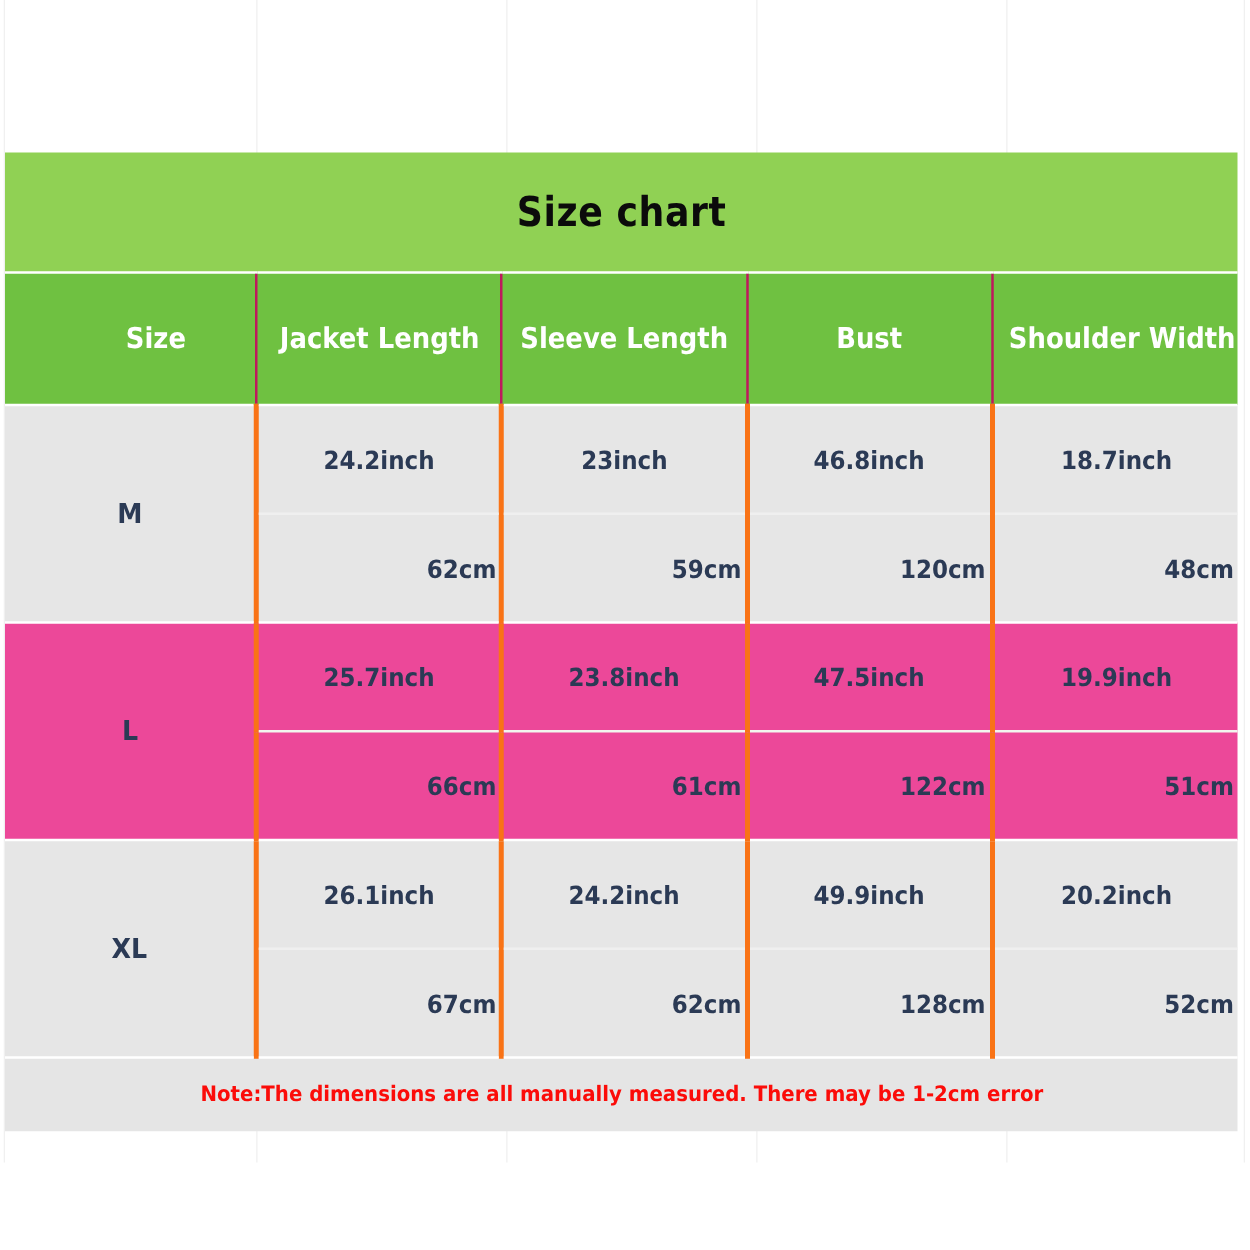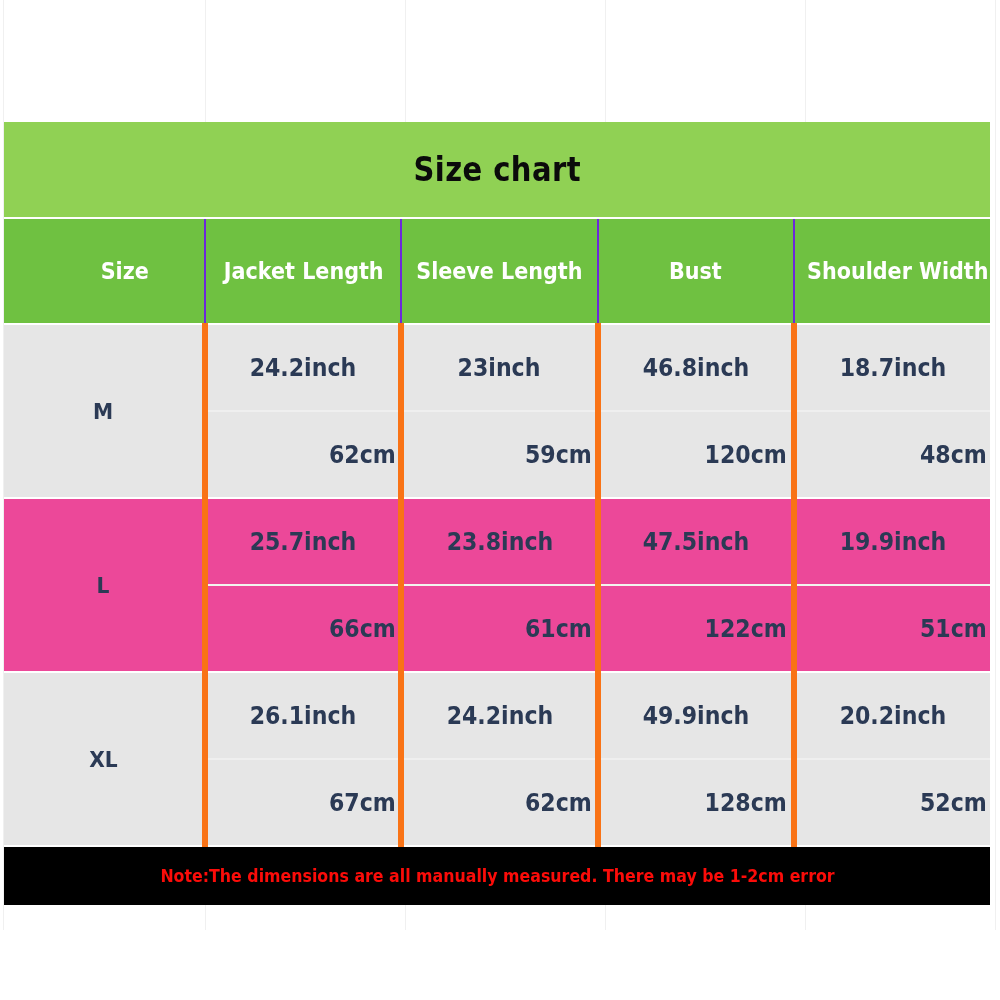--- a/index.html
+++ b/index.html
@@ -69,41 +69,41 @@
   .hdr-cell {
     background: #6fc141;
     height: 104px;
     text-align: center;
     vertical-align: middle;
     color: #ffffff;
     font-family: "DejaVu Sans", sans-serif;
     font-size: 23px;
     font-weight: bold;
     padding: 0 2px;
-    border-left: 2px solid #6d28d9;
+    border-left: 2px solid #be185d;
     border-top: 2px solid #ffffff;
     white-space: nowrap;
   }
   .hdr-cell:first-child { border-left: none; padding-left: 43px; }
   .hdr-label {
     display: inline-block;
     transform: scaleX(0.9);
   }
 
   
   .size-cell, .val-cell {
     text-align: center;
     vertical-align: middle;
     height: 85px;
     font-family: "DejaVu Sans", sans-serif;
-    font-size: 24px;
+    font-size: 20px;
     font-weight: bold;
     color: #2b3a55;
     padding: 0;
-    border-left: 6px solid #f97316;
+    border-left: 4px solid #f97316;
     border-top: 2px solid #ffffff;
   }
   .size-cell {
     border-left: none;
     font-size: 22px;
   }
   .val-inner {
     display: inline-block;
     transform: scaleX(0.92);
   }
@@ -113,21 +113,21 @@
   tr.band-gray  .val-cell  { background: #e6e6e6; }
   tr.band-green .size-cell,
   tr.band-green .val-cell  { background: #ec4899; }
 
   
   tr.sub-row .val-cell { border-top: 2px solid #f2f4ee; text-align: right; }
   tr.band-gray.sub-row .val-cell { border-top: 2px solid #efefef; }
 
   
   .note-cell {
-    background: #000000;
+    background: #e5e5e5;
     height: 58px;
     text-align: center;
     vertical-align: middle;
     padding: 0;
     border-top: 2px solid #ffffff;
   }
   .note-text {
     font-family: "DejaVu Sans", sans-serif;
     font-size: 17px;
     font-weight: bold;

